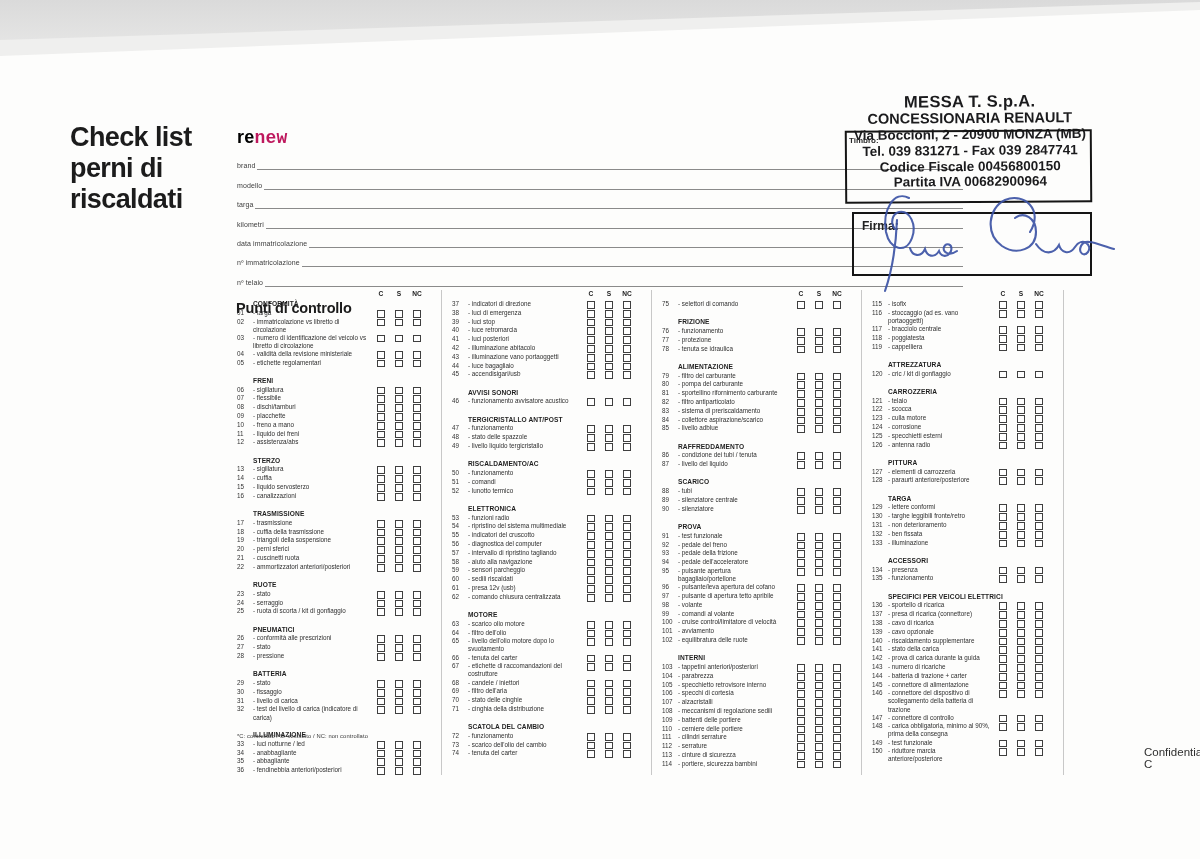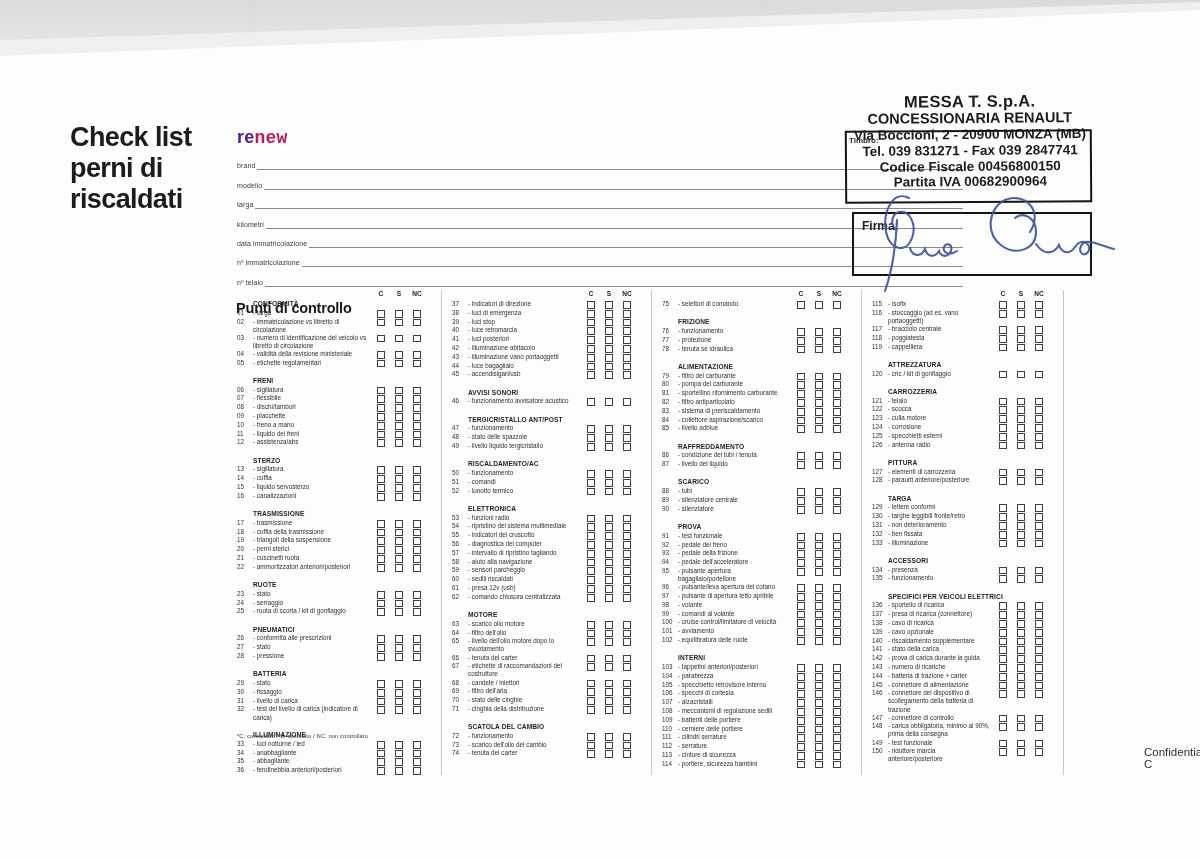--- a/index.html
+++ b/index.html
@@ -4,21 +4,21 @@
 <style>
   html,body{margin:0;padding:0;}
   body{width:1200px;height:859px;overflow:hidden;background:#f6f6f5;font-family:"Liberation Sans",sans-serif;}
   .page{position:absolute;left:0;top:0;width:1200px;height:859px;background:#fdfdfc;}
   .scan-edge{position:absolute;left:0;top:0;width:1200px;height:60px;pointer-events:none;}
   .scan-edge .dark{position:absolute;left:0;top:0;width:1200px;height:60px;background:linear-gradient(180deg,#dadada,#e9e9e8);clip-path:polygon(0 0,830px 0,1200px 0,1200px 4px,0 48px);}
   .scan-edge .soft{position:absolute;left:0;top:0;width:1200px;height:70px;background:#efefee;clip-path:polygon(0 40px,1200px 2px,1200px 10px,0 56px);}
 
   .doc-title{position:absolute;left:28px;top:122px;font-size:27px;line-height:31px;font-weight:800;letter-spacing:-0.6px;color:#1c1c1c;margin-left:42px;}
   .logo{position:absolute;left:237px;top:127px;font-size:18px;font-weight:800;letter-spacing:0.2px;}
-  .logo .re{color:#4c1d95;}
+  .logo .re{color:#000000;}
   .logo .new{color:#be185d;font-family:Liberation Mono, monospace;}
 
   .form{position:absolute;left:237px;top:151px;width:726px;}
   .field-row{display:flex;align-items:flex-end;height:19.4px;}
   .field-label{font-size:7px;color:#3c3c3c;line-height:9px;white-space:nowrap;letter-spacing:0.1px;}
   .field-line{flex:1;border-bottom:0.7px solid #8a8a8a;height:8px;margin-left:2px;}
 
   .pdc-heading{position:absolute;left:236px;top:268px;font-size:14.5px;font-weight:800;color:#1b1b1b;letter-spacing:-0.2px;margin-top:32px;}
 
   .checklist{position:absolute;left:237px;top:290px;display:flex;color:#2c2c2c;}

